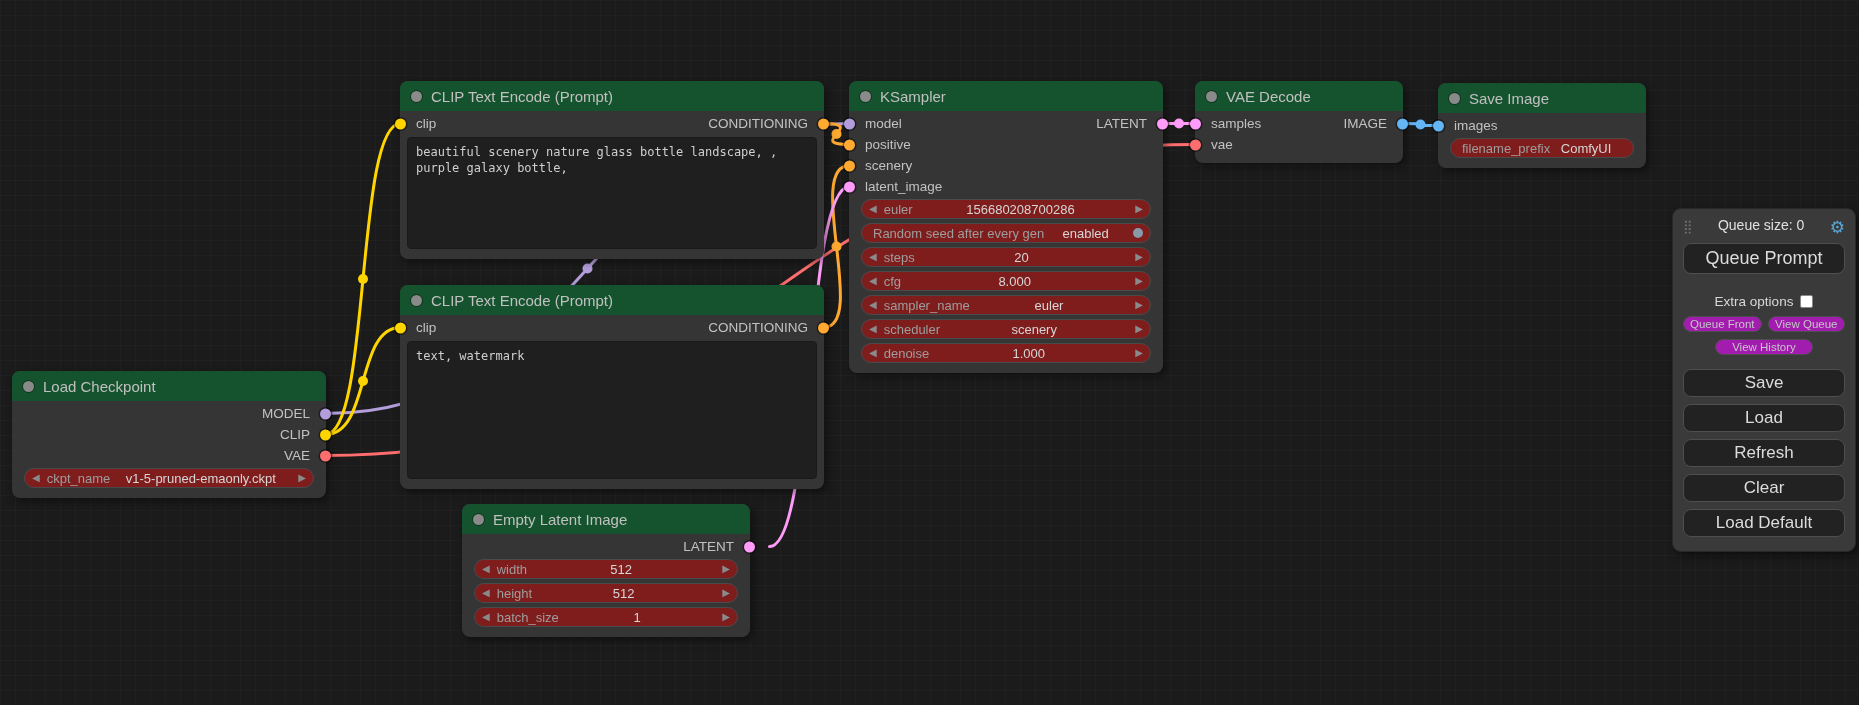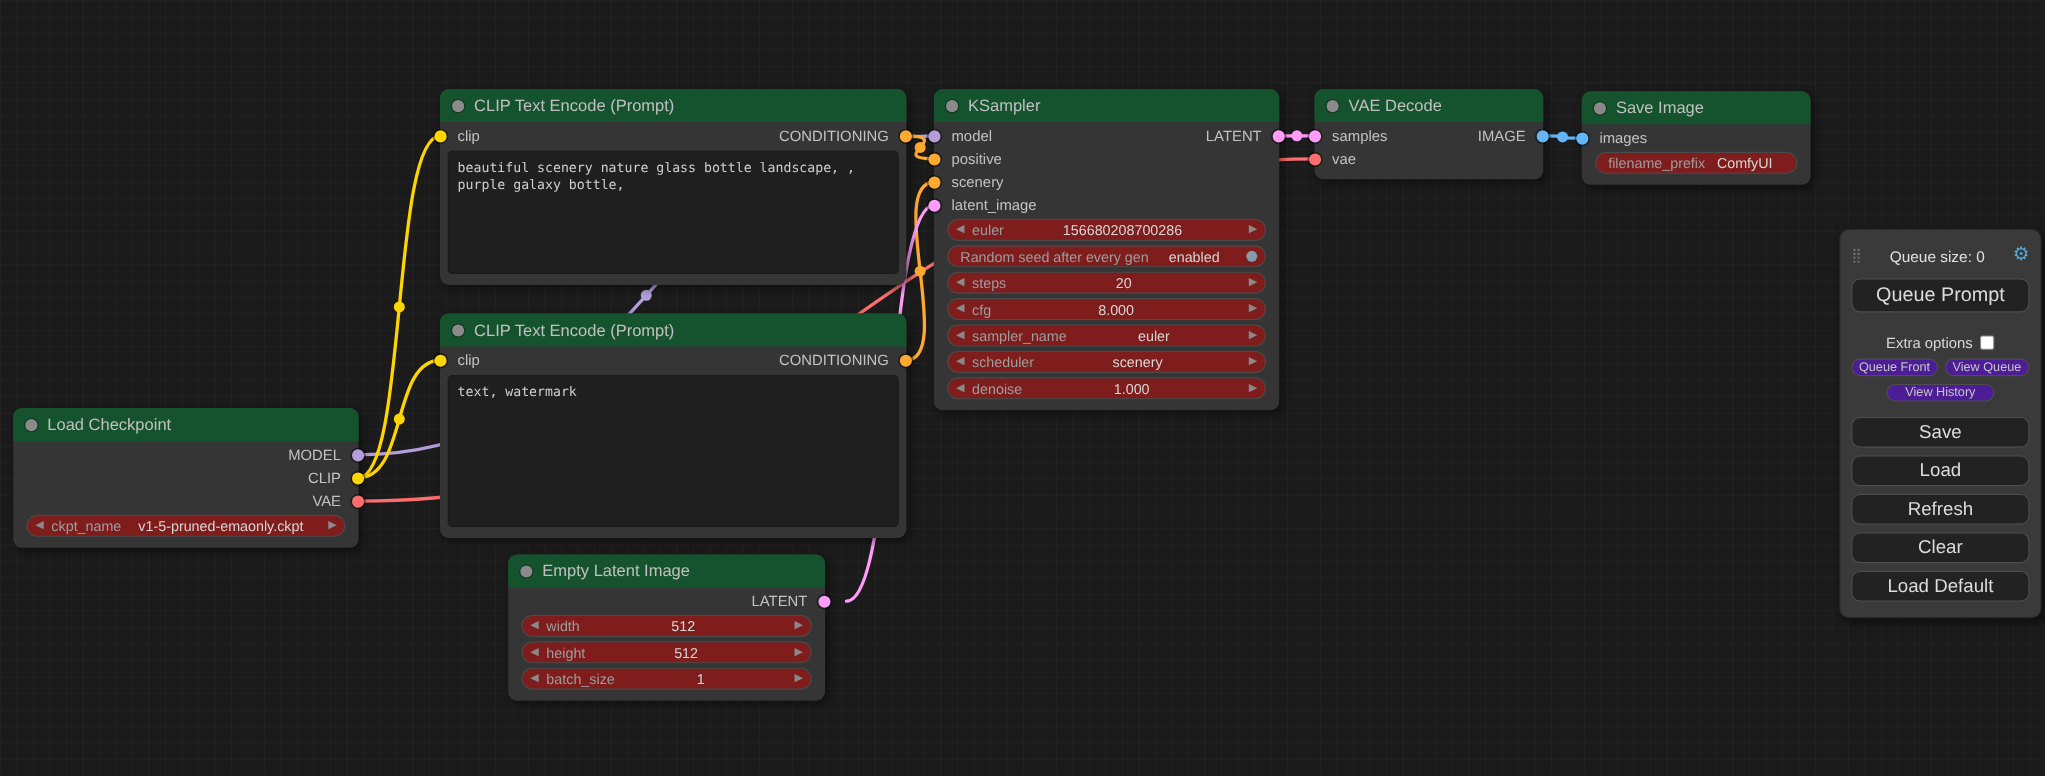--- a/index.html
+++ b/index.html
@@ -91,21 +91,21 @@
   .menu-panel {
     position: absolute; left: 1672px; top: 208px; width: 184px;
     background: #3a3a3a;
     border: 1px solid #282828;
     border-radius: 9px;
     box-shadow: 4px 4px 10px rgba(0,0,0,0.5);
     padding: 8px 10px 14px 10px;
     z-index: 2;
     color: #dddddd;
   }
-  .menu-header { display: flex; align-items: flex-end; height: 24px; margin-bottom: 12px; }
+  .menu-header { display: flex; align-items: flex-start; height: 24px; margin-bottom: 2px; }
   .drag-handle::before { content: "\28FF"; color: #6f6f6f; font-size: 13px; }
   .queue-size { flex: 1; text-align: center; font-size: 14px; color: #e0e0e0; }
   .gear { cursor: pointer; }
   .gear::before { content: "\2699"; color: #58a8d6; font-size: 17px; }
   .btn {
     display: block; width: 100%;
     background: #222222; color: #dcdcdc;
     border: 1px solid #4e4e4e; border-radius: 8px;
     font-family: "Liberation Sans", sans-serif;
     font-size: 17px; text-align: center;
@@ -116,21 +116,21 @@
     display: flex; align-items: center; justify-content: center; gap: 7px;
     margin-top: 20px; font-size: 13.5px; color: #d8d8d8;
   }
   .checkbox {
     width: 13px; height: 13px; background: #ffffff;
     border: 1px solid #888; border-radius: 2px; cursor: pointer;
   }
   .pill-row { display: flex; gap: 6px; margin-top: 7px; justify-content: center; }
   .pill {
     flex: 1;
-    background: #4c1d95; color: #c6c6c6;
+    background: #a21caf; color: #c6c6c6;
     border: 1px solid #4e4e4e; border-radius: 10px;
     font-family: "Liberation Sans", sans-serif;
     font-size: 11.5px; padding: 1px 6px; cursor: pointer;
     white-space: nowrap;
   }
   .pill-row.center .pill { flex: 0 0 60%; }
   .gap-above { margin-top: 14px; }
 </style>
 </head>
 <body>

